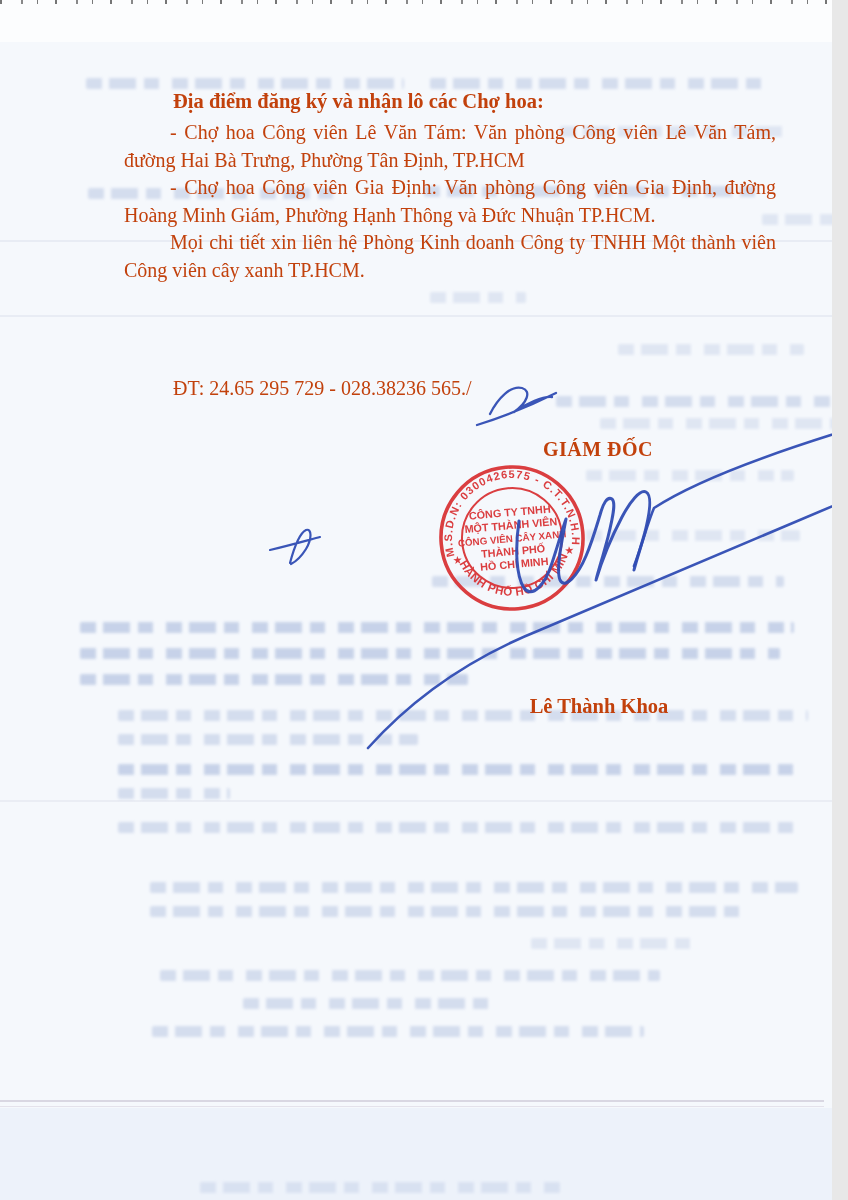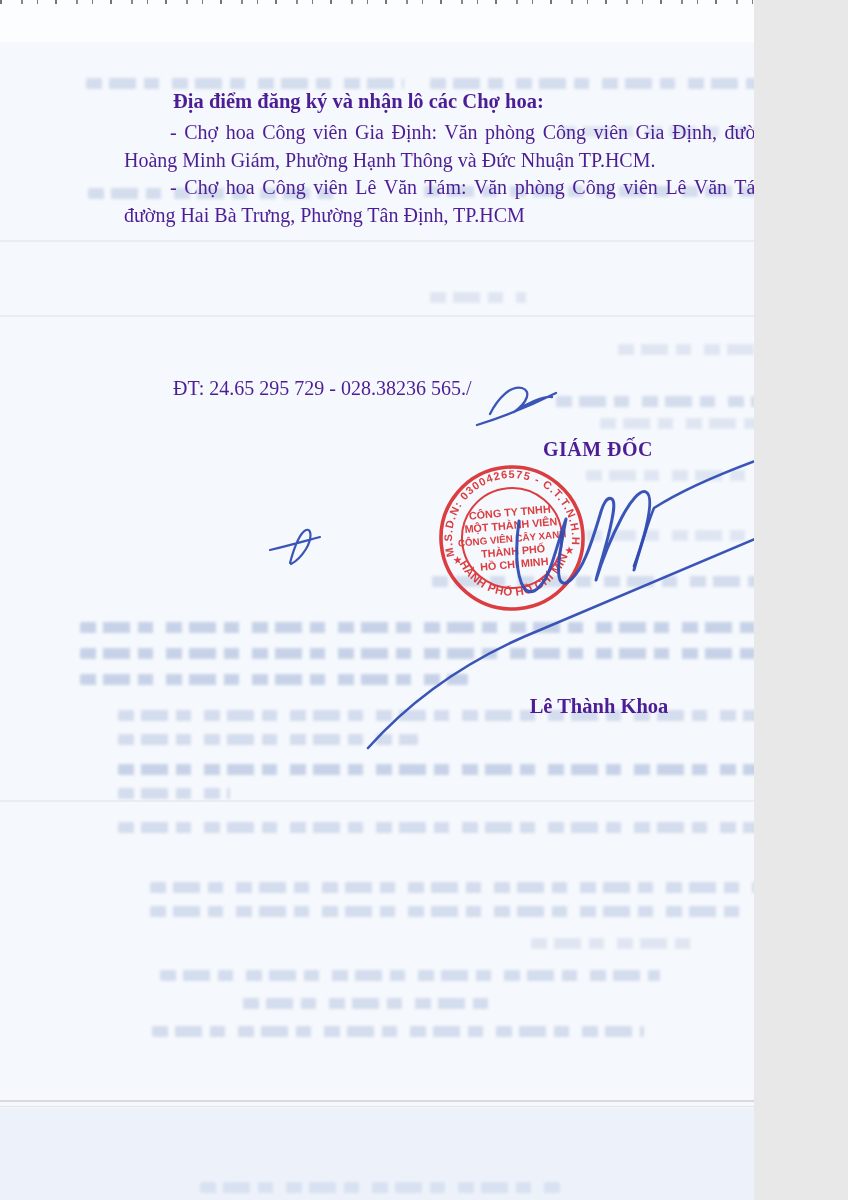--- a/index.html
+++ b/index.html
@@ -1,20 +1,20 @@
 <!DOCTYPE html>
 <html style="--stamp-ink: #d93032; --sig-ink: #2f4cb3;"><head>
 <meta charset="utf-8">
 <style>
   html,body{margin:0;padding:0;background:#e8e8e8;}
   .page{
-    position:relative;width:754px;height:1200px;overflow:hidden;
+    position:relative;width:832px;height:1200px;overflow:hidden;
     background:#f5f8fc;
     font-family:"Liberation Serif","DejaVu Serif",serif;
-    color:#4c1d95;
+    color:#c2410c;
   }
   
   .top-band{position:absolute;left:0;top:0;width:848px;height:42px;background:#fcfdfe;}
   .bottom-band{position:absolute;left:0;top:1108px;width:848px;height:92px;background:#edf2fa;}
   .band-line{position:absolute;height:2px;background:rgba(190,198,218,.45);}
   .edge-streak{position:absolute;left:843px;top:150px;width:3px;height:280px;background:rgba(172,180,200,.35);filter:blur(1px);}
   
   .top-speckles{
     position:absolute;left:0;top:0;width:848px;height:4px;opacity:.65;
     background:repeating-linear-gradient(90deg,#2c2c2c 0 2px,transparent 2px 9px,transparent 9px 21px,#4a4a4a 21px 23px,transparent 23px 37px,#333 37px 38px,transparent 38px 55px);
@@ -92,22 +92,23 @@
   <div class="bleed" style="left:150px;top:906px;width:600px"></div>
   <div class="bleed faint" style="left:531px;top:938px;width:170px"></div>
   <div class="bleed" style="left:160px;top:970px;width:500px"></div>
   <div class="bleed" style="left:243px;top:998px;width:246px"></div>
   <div class="bleed" style="left:152px;top:1026px;width:492px"></div>
   <div class="bleed faint" style="left:200px;top:1182px;width:360px"></div>
 
   <h1 class="heading">Địa điểm đăng ký và nhận lô các Chợ hoa:</h1>
 
   <div class="bodytext">
+    <p>- Chợ hoa Công viên Lê Văn Tám: Văn phòng Công viên Lê Văn Tám, đường Hai Bà Trưng, Phường Tân Định, TP.HCM</p>
     <p>- Chợ hoa Công viên Gia Định: Văn phòng Công viên Gia Định, đường Hoàng Minh Giám, Phường Hạnh Thông và Đức Nhuận TP.HCM.</p>
-    <p>- Chợ hoa Công viên Lê Văn Tám: Văn phòng Công viên Lê Văn Tám, đường Hai Bà Trưng, Phường Tân Định, TP.HCM</p>
+    <p>Mọi chi tiết xin liên hệ Phòng Kinh doanh Công ty TNHH Một thành viên Công viên cây xanh TP.HCM.</p>
   </div>
 
   <div class="phone">ĐT: 24.65 295 729 - 028.38236 565./</div>
 
 
   <div class="director">GIÁM ĐỐC</div>
   <div class="signer">Lê Thành Khoa</div>
 
   <svg class="stamp" width="152" height="152" viewBox="0 0 152 152">
     <defs>

